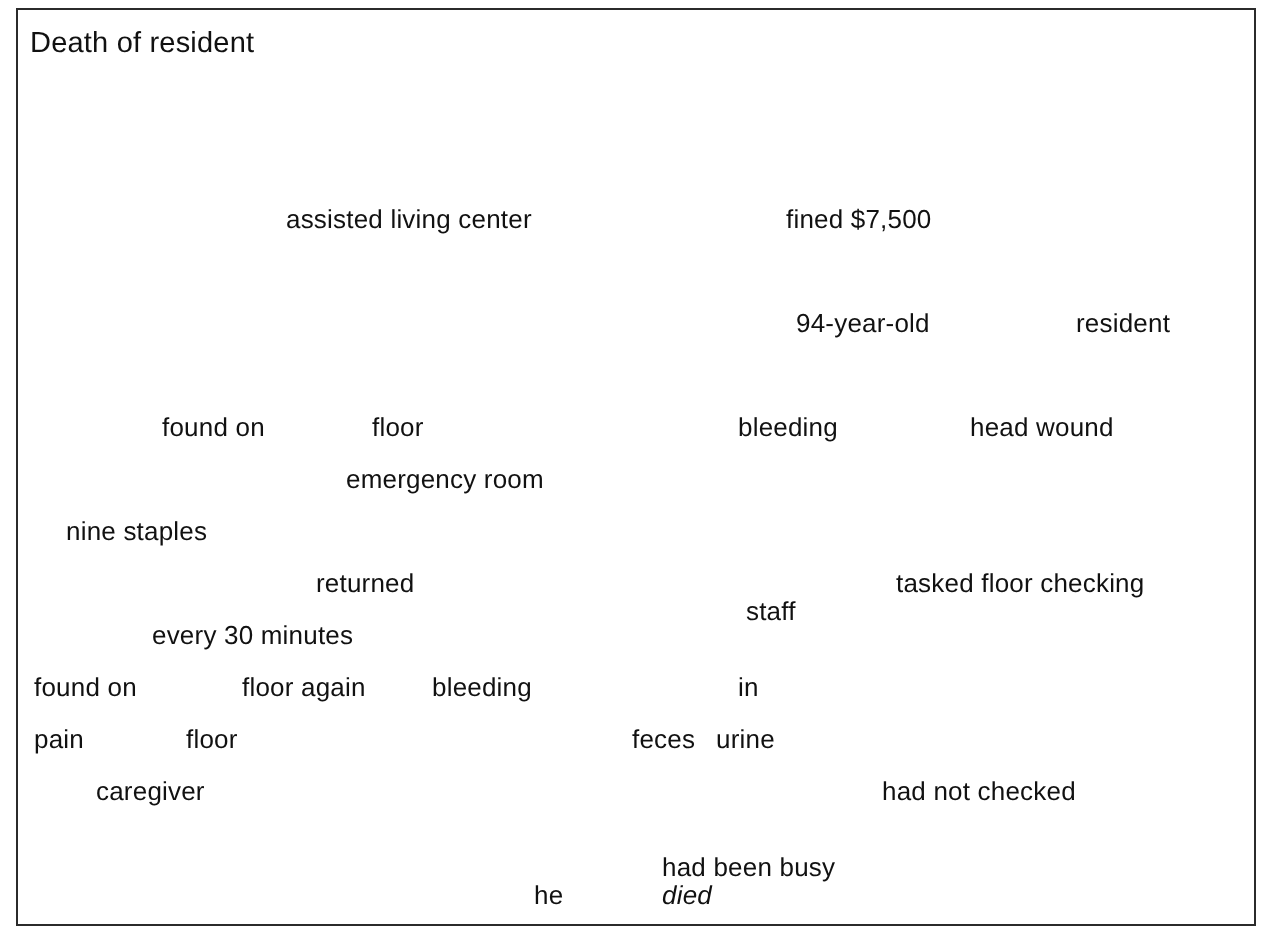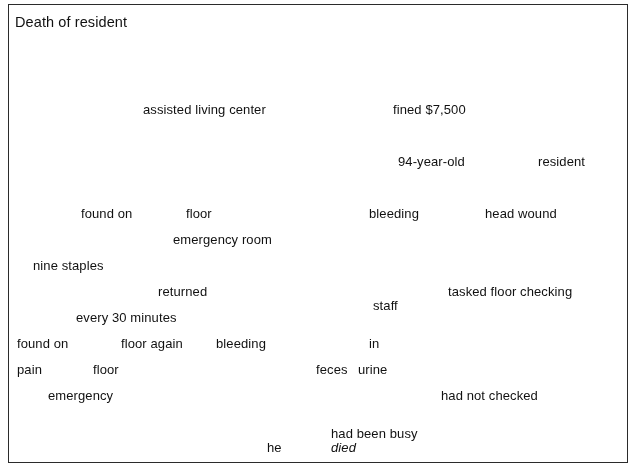--- a/index.html
+++ b/index.html
@@ -64,19 +64,19 @@
       <div class="frag" style="left: 439px; top: 278px;">tasked floor checking</div>
       <div class="frag" style="left: 67px; top: 304px;">every 30 minutes</div>
       <div class="frag" style="left: 8px; top: 330px;">found on</div>
       <div class="frag" style="left: 112px; top: 330px;">floor again</div>
       <div class="frag" style="left: 207px; top: 330px;">bleeding</div>
       <div class="frag" style="left: 360px; top: 330px;">in</div>
       <div class="frag" style="left: 8px; top: 356px;">pain</div>
       <div class="frag" style="left: 84px; top: 356px;">floor</div>
       <div class="frag" style="left: 267px; top: 356px; margin-left: 40px;">feces</div>
       <div class="frag" style="left: 349px; top: 356px;">urine</div>
-      <div class="frag" style="left: 39px; top: 382px;">emergency</div>
+      <div class="frag" style="left: 39px; top: 382px;">caregiver</div>
       <div class="frag" style="left: 432px; top: 382px;">had not checked</div>
       <div class="frag" style="left: 322px; top: 408px; margin-top: 12px;">had been busy</div>
       <div class="frag" style="left: 258px; top: 434px;">he</div>
       <div class="frag" style="left: 322px; top: 434px; font-style: italic;">died</div>
     </div>
 </div>
 
 </body></html>

